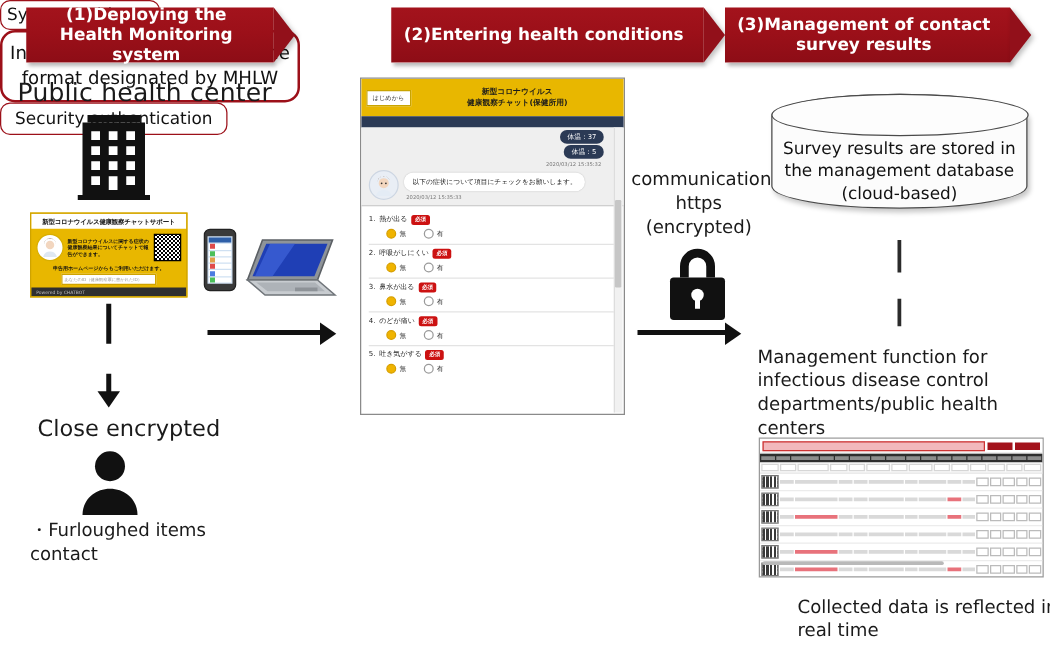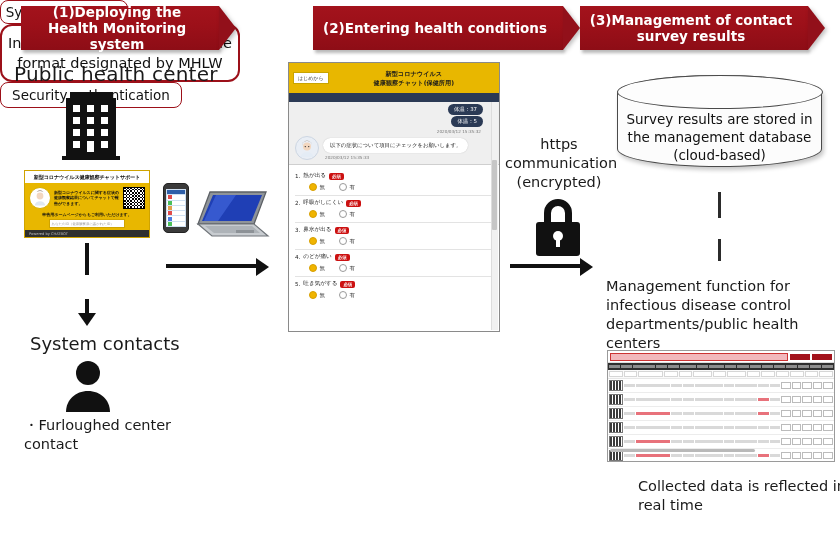--- a/index.html
+++ b/index.html
@@ -337,29 +337,29 @@
   <rect x="40" y="40" width="18" height="3" fill="#8d9297"></rect>
 </svg>
 
 <div class="arrow-line-v" style="left:85px;top:243px;height:32px;"></div>
 <div class="callout" style="left:22px;top:275px;width:128px;height:24px;">
   <span>System guidance</span>
 </div>
 <div class="arrow-line-v" style="left:85px;top:299px;height:16px;"></div>
 <div class="arrow-head-d" style="left:78px;top:313px;"></div>
 
-<div class="abs" style="left:30px;top:333px;font-size:18px;">System contacts</div>
+<div class="abs" style="left:30px;top:333px;font-size:18px;">Close encrypted</div>
 
 <svg class="abs" style="left:62px;top:360px;" width="52" height="52" viewBox="0 0 52 52">
   <circle cx="26" cy="13" r="12" fill="#111"></circle>
   <path d="M4 52c0-12 9.5-21 22-21s22 9 22 21z" fill="#111"></path>
 </svg>
 
 <div class="abs txt" style="left:24px;top:416px;width:220px;">
-  <div>・Furloughed center</div>
+  <div>・Furloughed items</div>
   <div>contact</div>
 </div>
 
 <div class="arrow-line-h" style="left:166px;top:264px;width:92px;"></div>
 <div class="arrow-head-r" style="left:256px;top:258px;"></div>
 
 <div class="chat" style="left:288px;top:62px;width:212px;height:270px;">
   <div class="chat-head">
     <div class="chat-restart">はじめから</div>
     <div class="chat-title">
@@ -478,22 +478,22 @@
   <div class="scroll-track">
     <div class="scroll-thumb" style="top:58px;height:70px;"></div>
   </div>
 </div>
 
 <div class="callout big" style="left:276px;top:348px;width:240px;height:58px;">
   <span>Includes the items listed in the format designated by MHLW</span>
 </div>
 
 <div class="abs txt" style="left:505px;top:135px;width:108px;text-align:center;">
+  <div>communication</div>
   <div>https</div>
-  <div>communication</div>
   <div>(encrypted)</div>
 </div>
 
 <svg class="abs" style="left:526px;top:196px;" width="64" height="62" viewBox="0 0 64 62">
   <path d="M18 26 V17 a14 14 0 0 1 28 0 v9 h-7 v-9 a7 7 0 0 0 -14 0 v9 z" fill="#111"></path>
   <rect x="10" y="26" width="44" height="34" rx="3" fill="#111"></rect>
   <circle cx="32" cy="40" r="5" fill="#fff"></circle>
   <rect x="30" y="40" width="4" height="11" fill="#fff"></rect>
 </svg>
 

